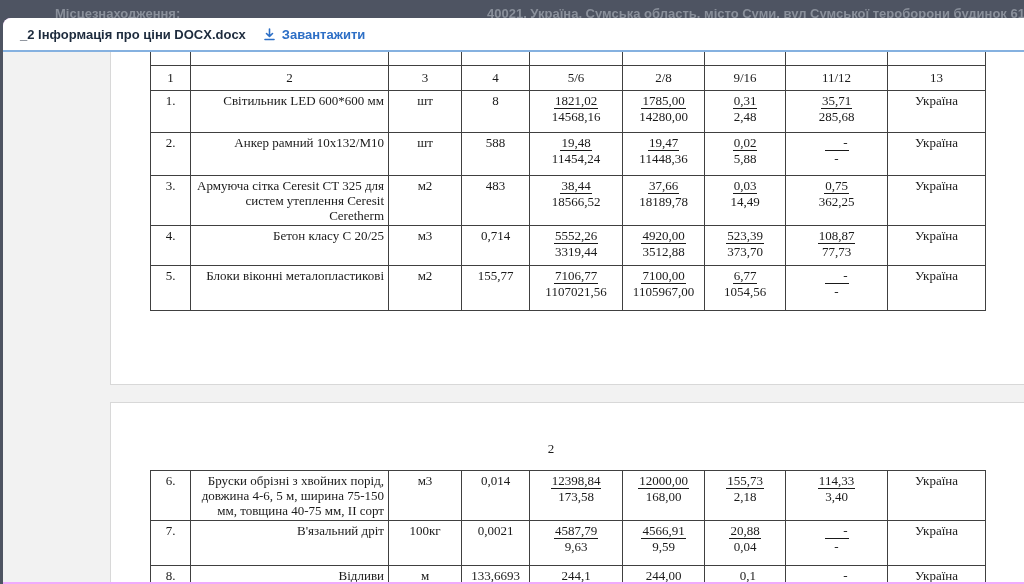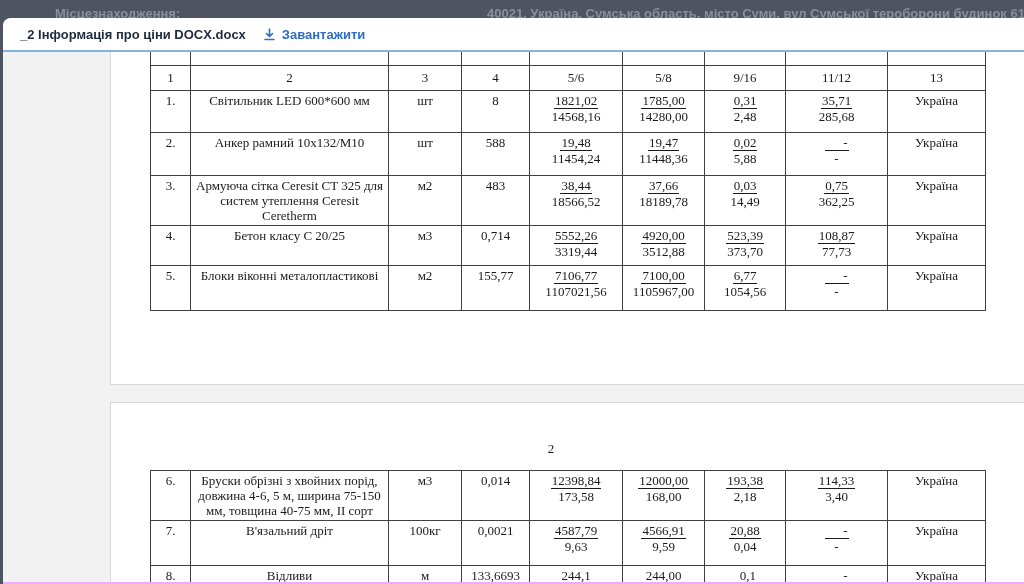--- a/index.html
+++ b/index.html
@@ -33,21 +33,21 @@
 
   
   table.doc { position:absolute; left:39px; border-collapse:collapse; table-layout:fixed; width:835px;
               font-family:"Liberation Serif","DejaVu Serif",serif; font-size:13px; color:#1a1a1a; }
   .t1 { top:0; } .t2 { top:67px; }
   table.doc td { border:1px solid #404040; vertical-align:top; padding:2px 4px; line-height:15px;
                  overflow:hidden; }
   tr.stub td { height:13px; border-top:none; }
   tr.nums td { height:25px; text-align:center; vertical-align:middle; padding:1px 2px; }
   td.c { text-align:center; }
-  td.name { text-align:center; padding-left:6px; }
+  td.name { text-align:right; padding-left:6px; }
   .h42 td{height:42px} .h43 td{height:43px} .h50 td{height:50px} .h40 td{height:40px}
   .h45 td{height:45px} .h47 td{height:47px} .h60 td{height:60px}
   .u { display:inline-block; min-width:24px; border-bottom:1px solid #1a1a1a; padding:0 1px;text-align:right; }
 </style>
 </head>
 <body>
 
 <div class="backdrop-bar">
   <span class="backdrop-text bd-label">Місцезнаходження:</span>
   <span class="backdrop-text bd-value">40021, Україна, Сумська область, місто Суми, вул Сумської тероборони будинок 61 квартира 67</span>
@@ -94,21 +94,21 @@
               <td></td>
               <td></td>
               <td></td>
         </tr>
         <tr class="nums">
           <td>1</td>
           <td>2</td>
           <td>3</td>
           <td>4</td>
           <td>5/6</td>
-          <td>5/8</td>
+          <td>2/8</td>
           <td>9/16</td>
           <td>11/12</td>
           <td>13</td>
         </tr>
 
         <tr class="h42">
           <td class="c">1.</td>
           <td class="name">Світильник LED 600*600 мм</td>
           <td class="c">шт</td>
           <td class="c">8</td>
@@ -186,21 +186,21 @@
         </colgroup>
 
         <tbody>
             <tr class="h47">
           <td class="c">6.</td>
           <td class="name">Бруски обрізні з хвойних порід, довжина 4-6, 5 м, ширина 75-150 мм, товщина 40-75 мм, II сорт</td>
           <td class="c">м3</td>
           <td class="c">0,014</td>
           <td class="c"><span class="u">12398,84</span><br><span>173,58</span></td>
           <td class="c"><span class="u">12000,00</span><br><span>168,00</span></td>
-          <td class="c"><span class="u">193,38</span><br><span>2,18</span></td>
+          <td class="c"><span class="u">155,73</span><br><span>2,18</span></td>
           <td class="c"><span class="u">114,33</span><br><span>3,40</span></td>
           <td class="c">Україна</td>
         </tr>
 
         <tr class="h45">
           <td class="c">7.</td>
           <td class="name">В'язальний дріт</td>
           <td class="c">100кг</td>
           <td class="c">0,0021</td>
           <td class="c"><span class="u">4587,79</span><br><span>9,63</span></td>

